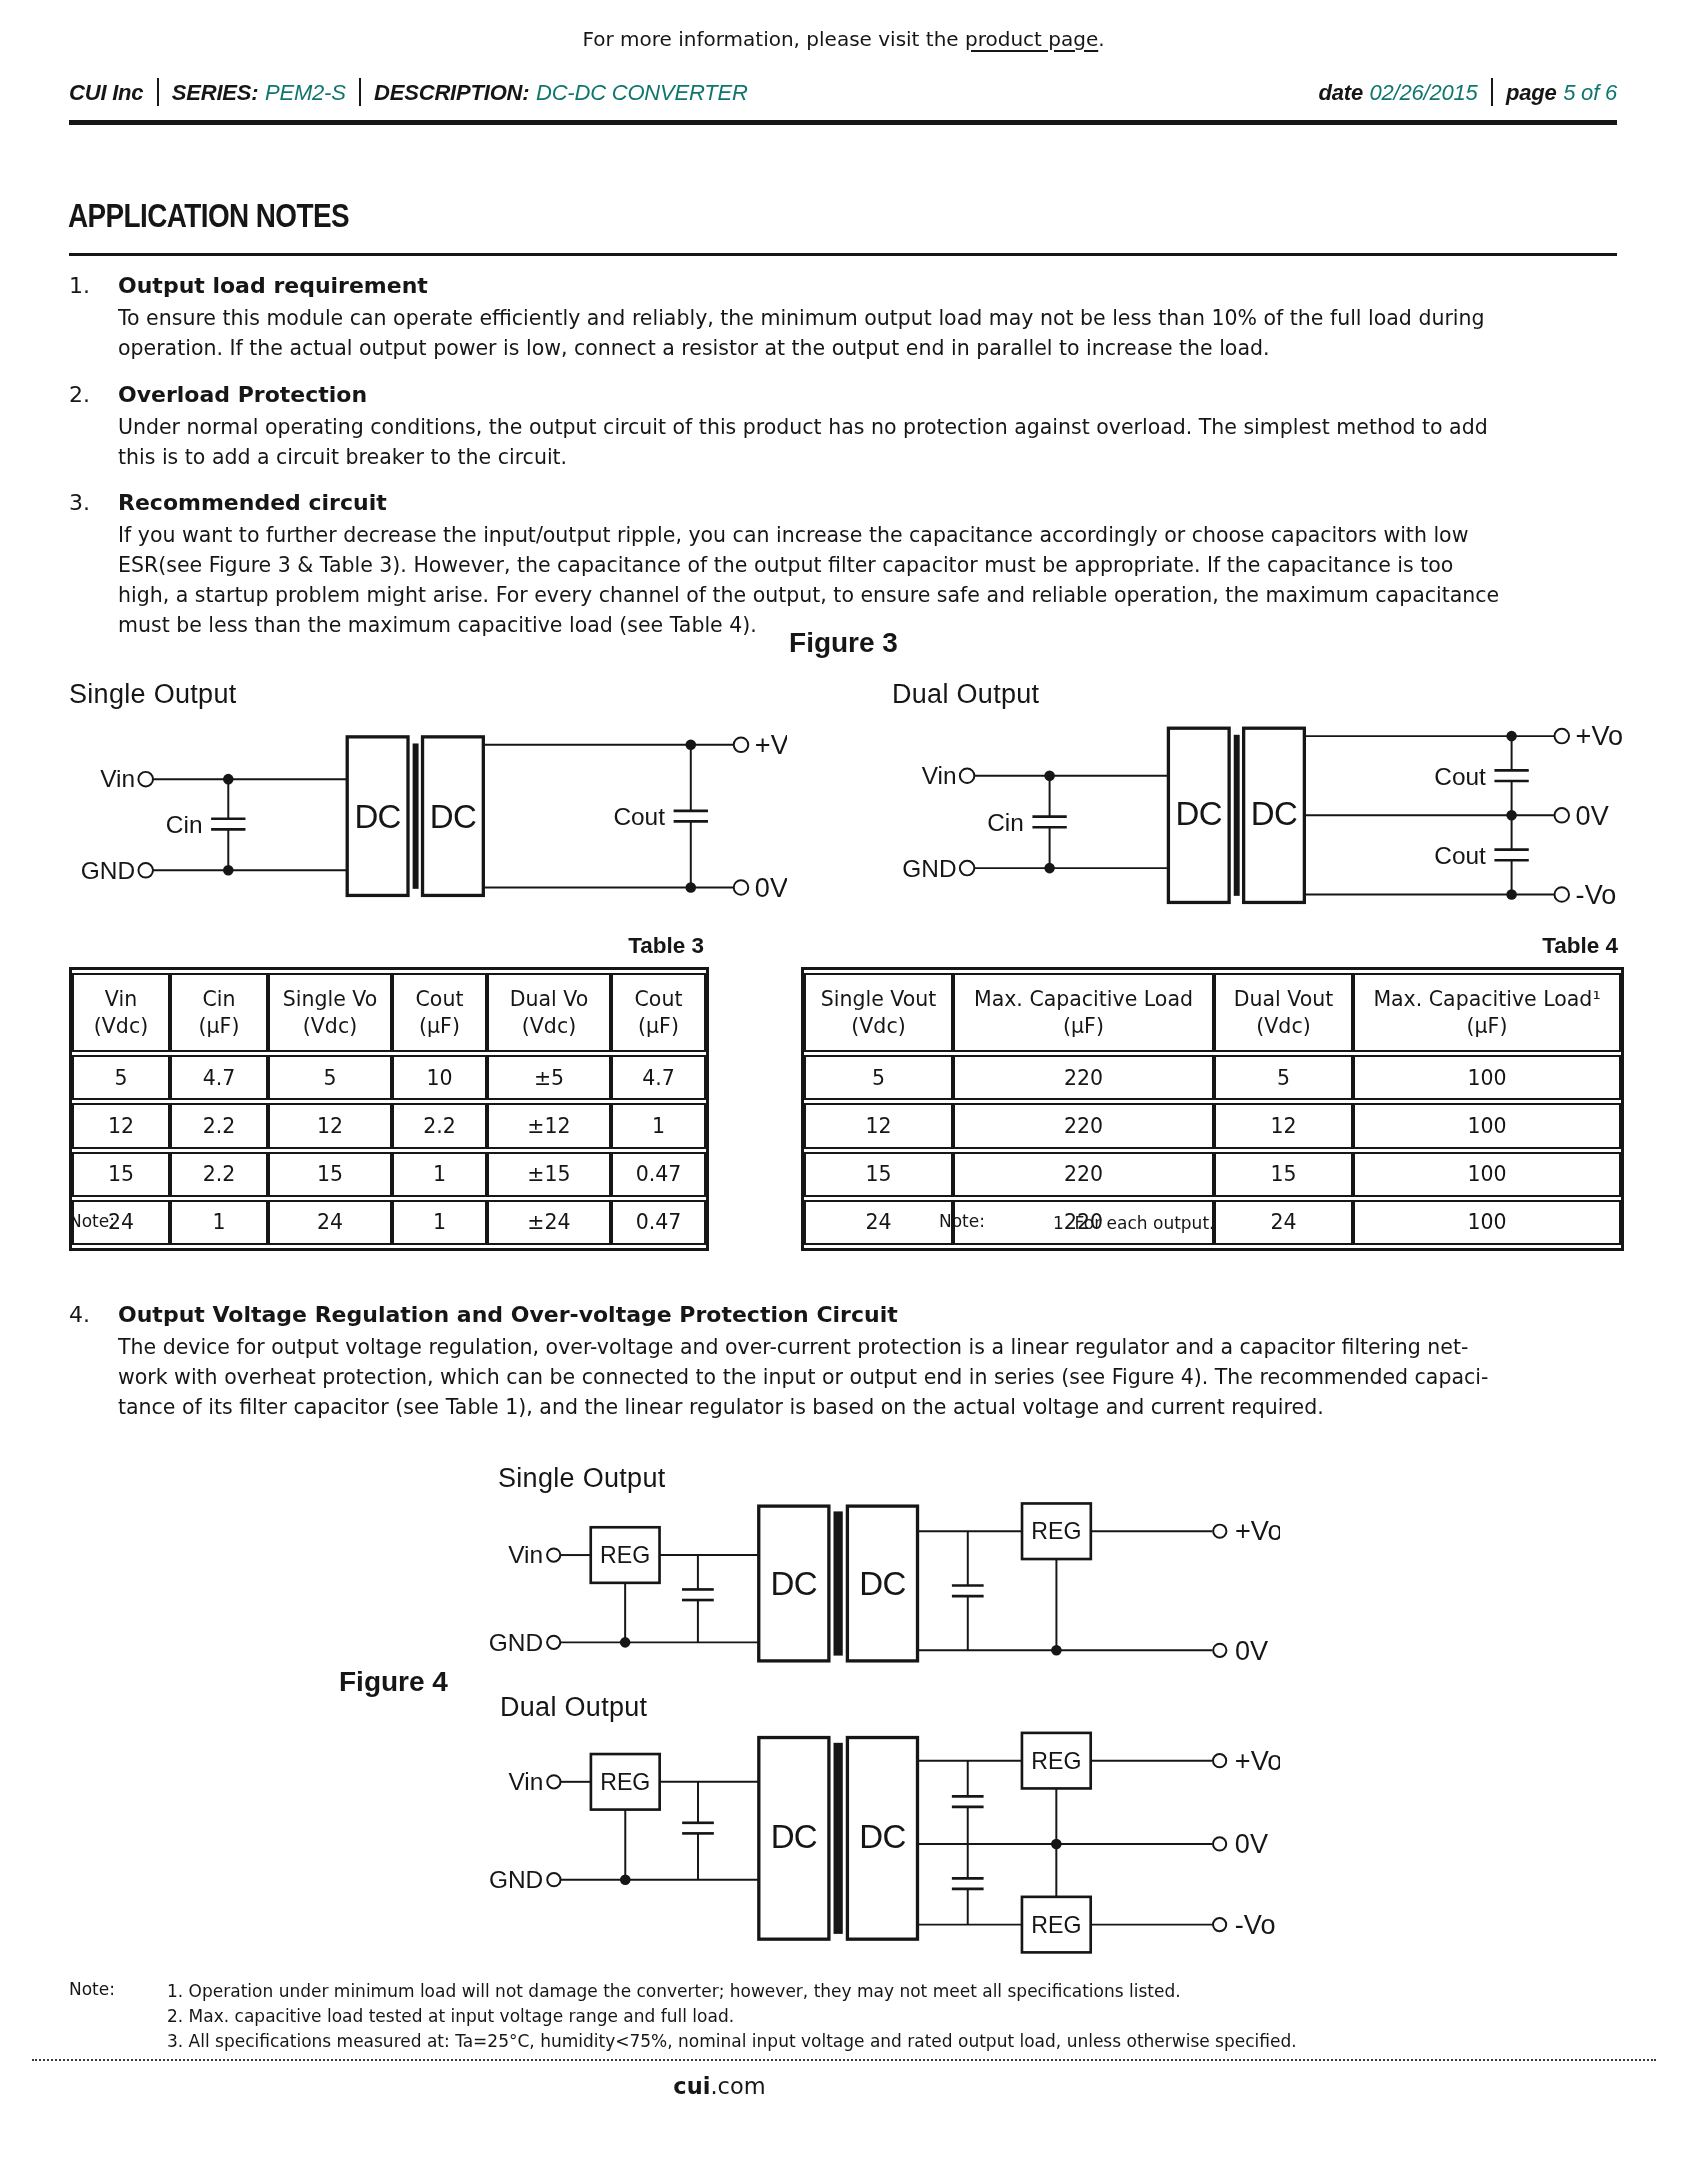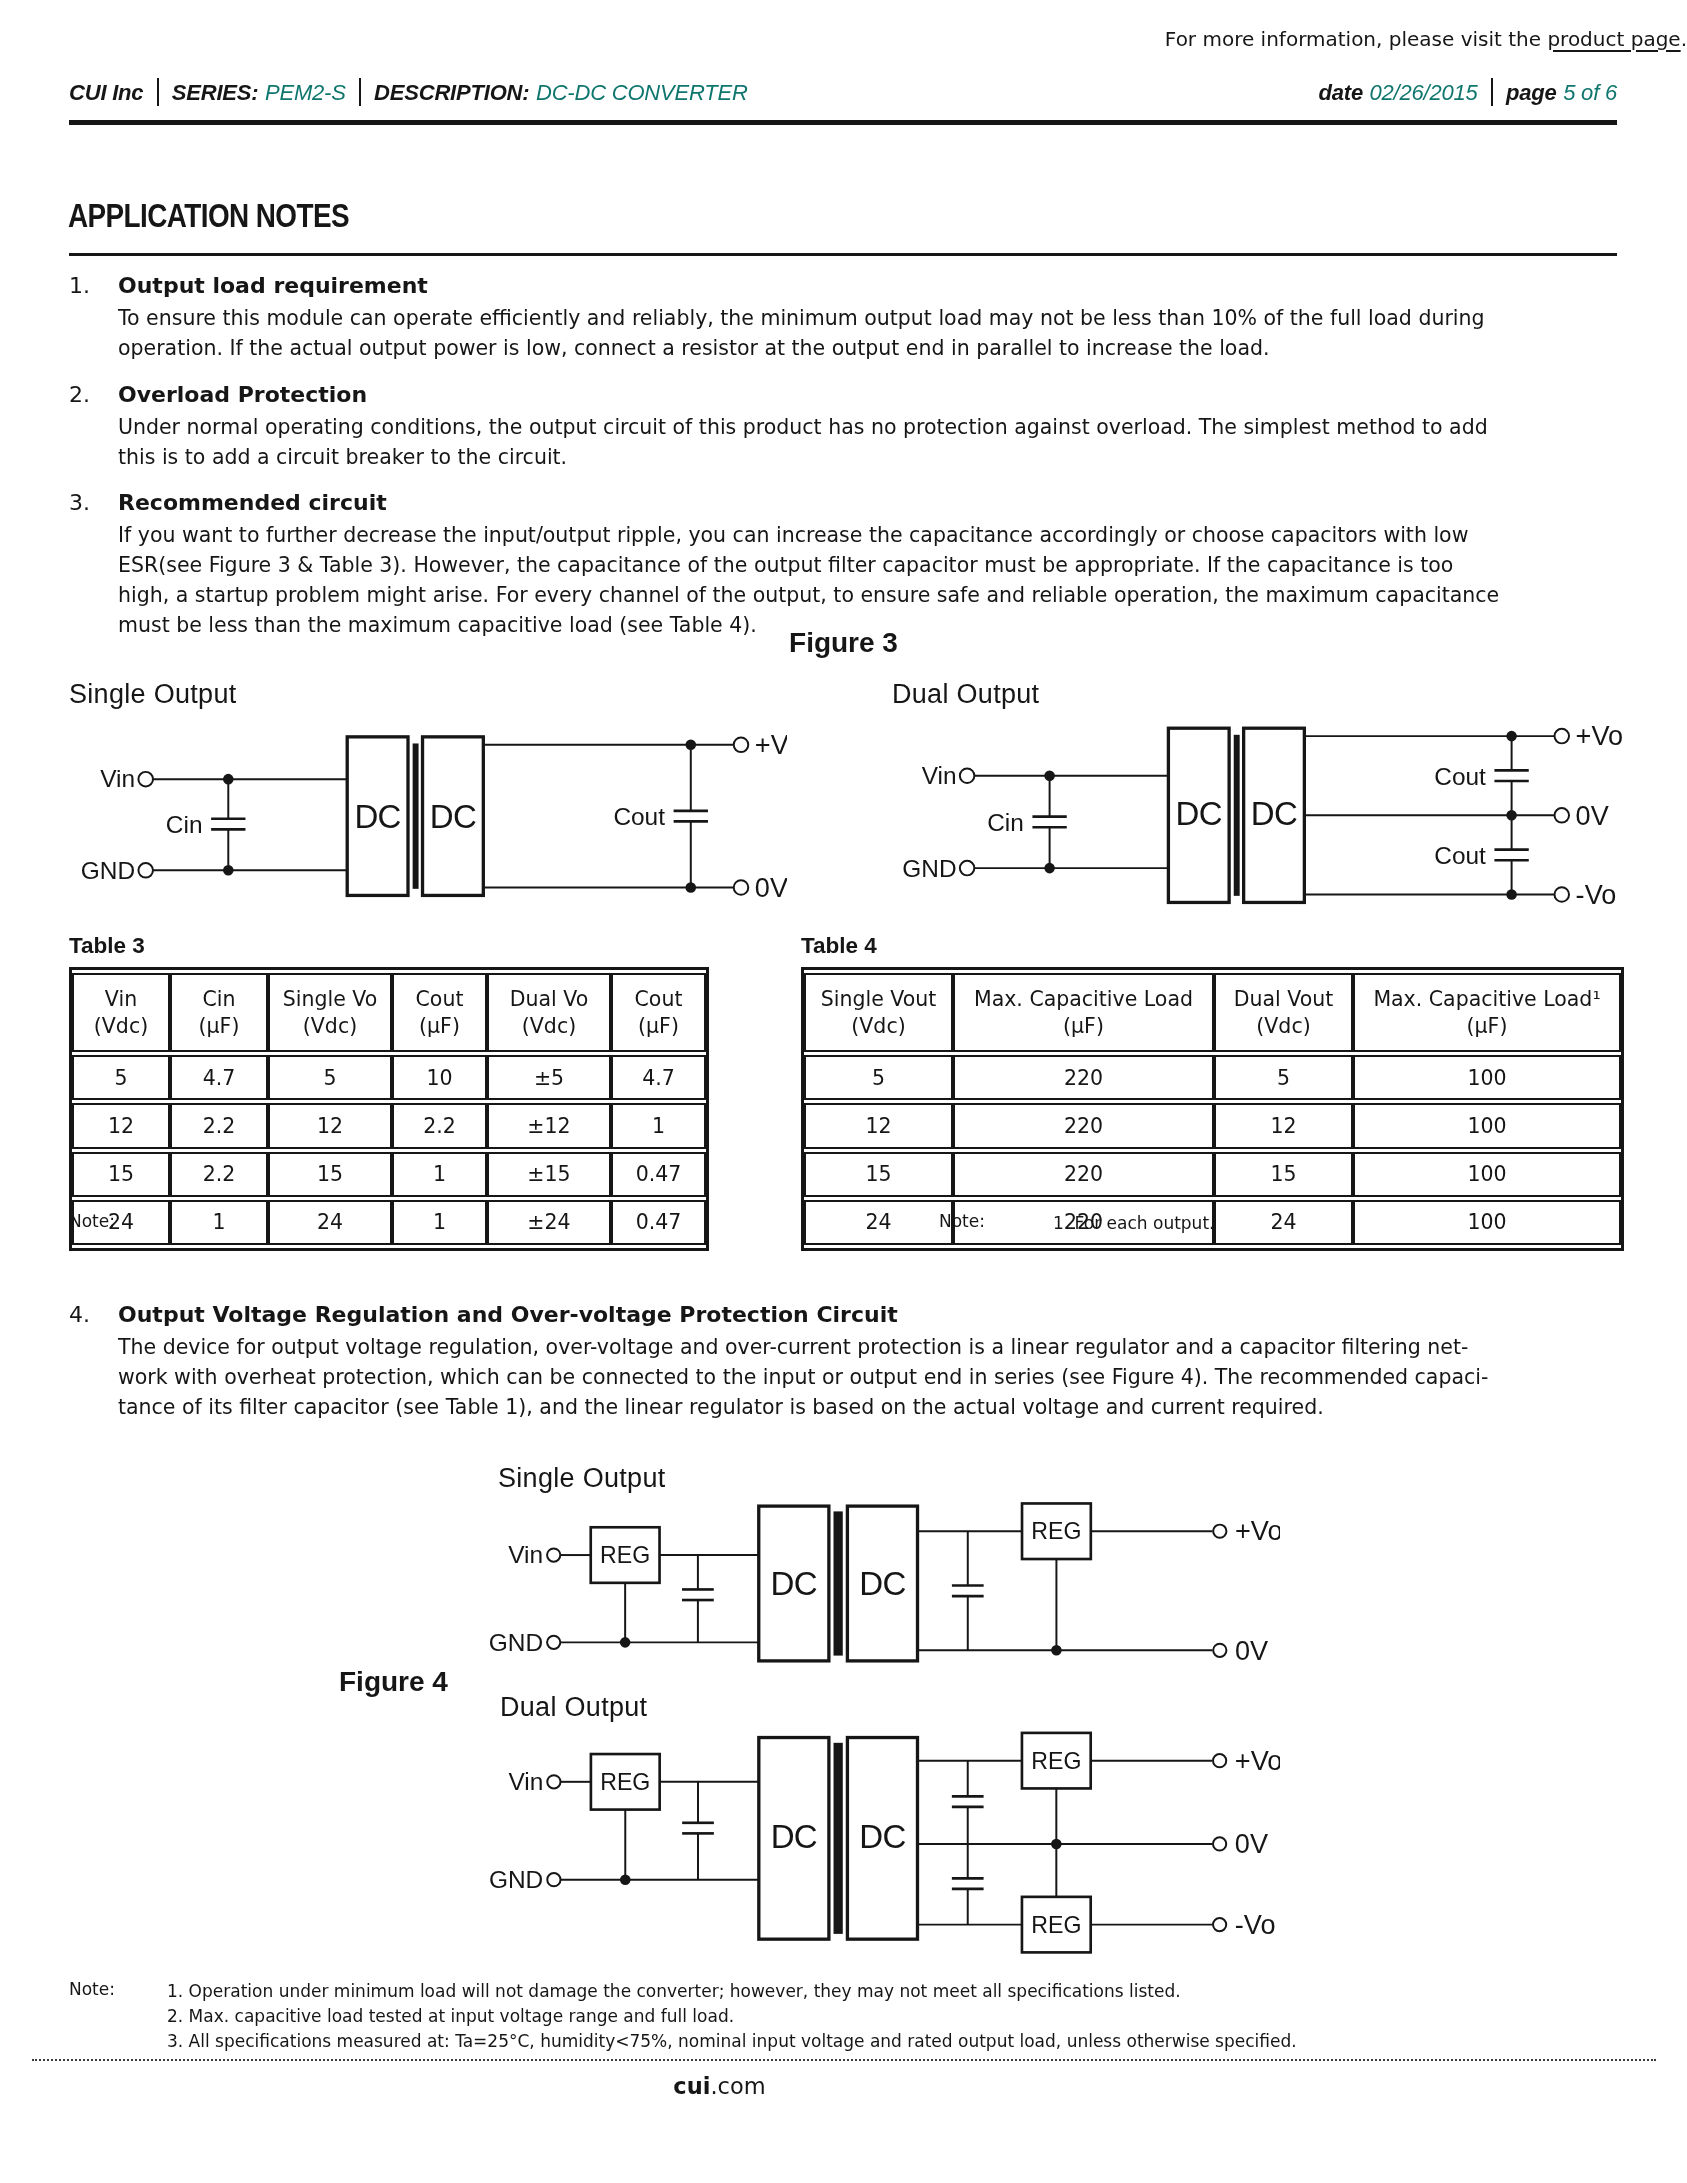--- a/index.html
+++ b/index.html
@@ -1,21 +1,21 @@
 <!DOCTYPE html>
 <html style="font-size:10.6px"><head>
 <meta charset="utf-8">
 <style>
   html,body{margin:0;padding:0;background:#fff;}
   .page{position:relative;width:1687px;height:2183px;background:#fff;color:#161616;
         font-family:"DejaVu Sans","Liberation Sans",sans-serif;overflow:hidden;}
   .abs{position:absolute;}
 
   
-  .top-note{top:26.5px;left:0;width:1687px;text-align:right;font-size:20px;}
+  .top-note{top:26.5px;left:0;width:1687px;text-align:center;font-size:20px;}
   .top-note .link{text-decoration:underline;text-underline-offset:4px;}
   .masthead{top:78px;left:69px;width:1548px;display:flex;justify-content:space-between;
             align-items:center;font-family:"Liberation Sans",sans-serif;font-size:22px;}
   .mh-group{display:flex;align-items:flex-end;letter-spacing:-0.2px;font-style:italic;}
   .mh-bar{display:inline-block;width:2px;height:28px;background:#161616;margin:0 13.2px;}
   .mh-b{font-weight:bold;}
   .mh-v{margin-left:6.6px;color:#0f766e;}
   .rule-1{top:120px;left:69px;width:1548px;height:4.6px;background:#161616;}
 
   
@@ -29,21 +29,21 @@
   .note .ntitle{position:absolute;left:118px;top:0;font-size:22px;font-weight:bold;white-space:nowrap;}
   .note .nbody{position:absolute;left:118px;top:30px;width:1502px;font-size:20.5px;line-height:30px;
                white-space:pre-line;}
 
   
   .fig-caption{font-family:"Liberation Sans",sans-serif;font-weight:bold;font-size:28px;}
   .fig3-caption{top:627px;left:0;width:1687px;text-align:center;}
   .diagram-title{font-family:"Liberation Sans",sans-serif;font-size:27px;letter-spacing:0.3px;white-space:nowrap;}
 
   
-  .tbl-caption{font-family:"Liberation Sans",sans-serif;font-weight:bold;font-size:22.5px;text-align:left;}
+  .tbl-caption{font-family:"Liberation Sans",sans-serif;font-weight:bold;font-size:22.5px;text-align:right;}
   table.dtable{border-collapse:separate;border-spacing:0 3.3px;border:3.3px solid #161616;
                background:#fff;table-layout:fixed;}
   table.dtable th,table.dtable td{border:2px solid #161616;text-align:center;vertical-align:middle;
                font-family:"DejaVu Sans",sans-serif;background:#fff;}
   table.dtable th{font-weight:normal;font-size:20.5px;line-height:27px;white-space:pre-line;
                   padding:10.6px 2.6px;}
   table.dtable td{font-size:20.5px;padding:8.6px 2.6px;}
   .tnote-label{position:absolute;font-size:17px;}
   .tnote-text{position:absolute;font-size:17px;line-height:24px;white-space:pre-line;}
 

